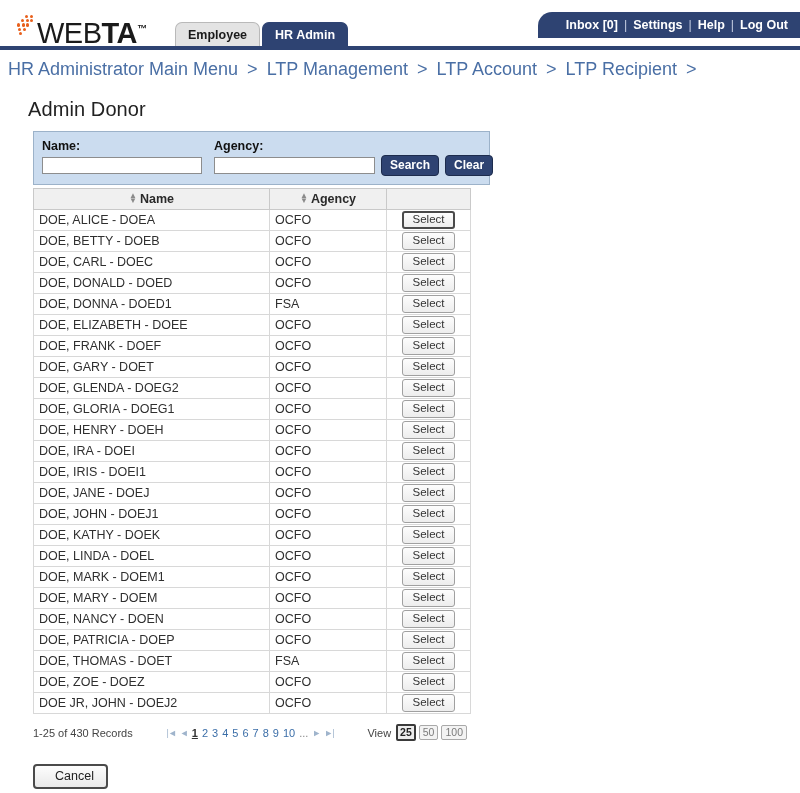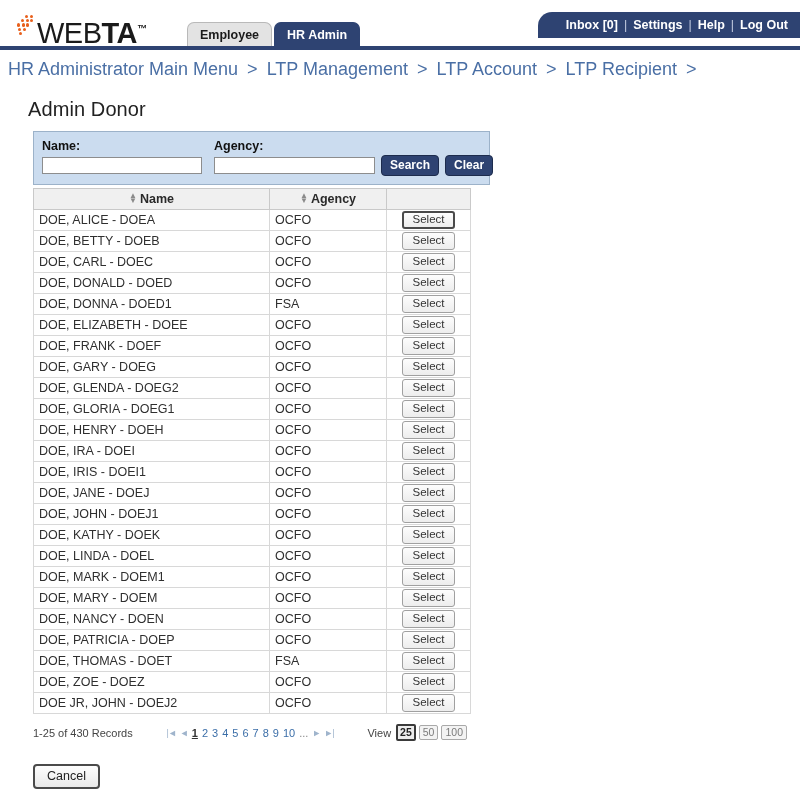--- a/index.html
+++ b/index.html
@@ -62,21 +62,20 @@
     font-weight: 700;
   }
 
   .tabs {
     position: absolute;
     left: 175px;
     bottom: 0;
     display: flex;
     align-items: flex-end;
     gap: 2px;
-    margin-left: 12px;
   }
   .tab {
     font-size: 12.5px;
     font-weight: bold;
     padding: 5px 12px 4px 12px;
     border-radius: 7px 7px 0 0;
     cursor: pointer;
     line-height: 14px;
   }
   .tab.inactive {
@@ -339,21 +338,21 @@
     left: 33px;
     top: 764px;
   }
   .btn-cancel {
     background: linear-gradient(#fdfdfd, #e9e9e9);
     border: 2px solid #4a4a4a;
     border-radius: 4px;
     font-family: "Liberation Sans", sans-serif;
     font-size: 12.5px;
     color: #222222;
-    padding: 3px 12px 4px 12px;
+    padding: 3px 12px 4px 20px;
     cursor: pointer;
     line-height: 14px;
   }
 </style>
 </head>
 <body>
 
 <div class="topbar">
 
   <div class="logo-wrap">
@@ -462,21 +461,21 @@
           <td>DOE, ELIZABETH - DOEE</td>
           <td>OCFO</td>
           <td class="act"><button class="btn-select">Select</button></td>
         </tr>
         <tr>
           <td>DOE, FRANK - DOEF</td>
           <td>OCFO</td>
           <td class="act"><button class="btn-select">Select</button></td>
         </tr>
         <tr>
-          <td>DOE, GARY - DOEG</td>
+          <td>DOE, GARY - DOET</td>
           <td>OCFO</td>
           <td class="act"><button class="btn-select">Select</button></td>
         </tr>
         <tr>
           <td>DOE, GLENDA - DOEG2</td>
           <td>OCFO</td>
           <td class="act"><button class="btn-select">Select</button></td>
         </tr>
         <tr>
           <td>DOE, GLORIA - DOEG1</td>

